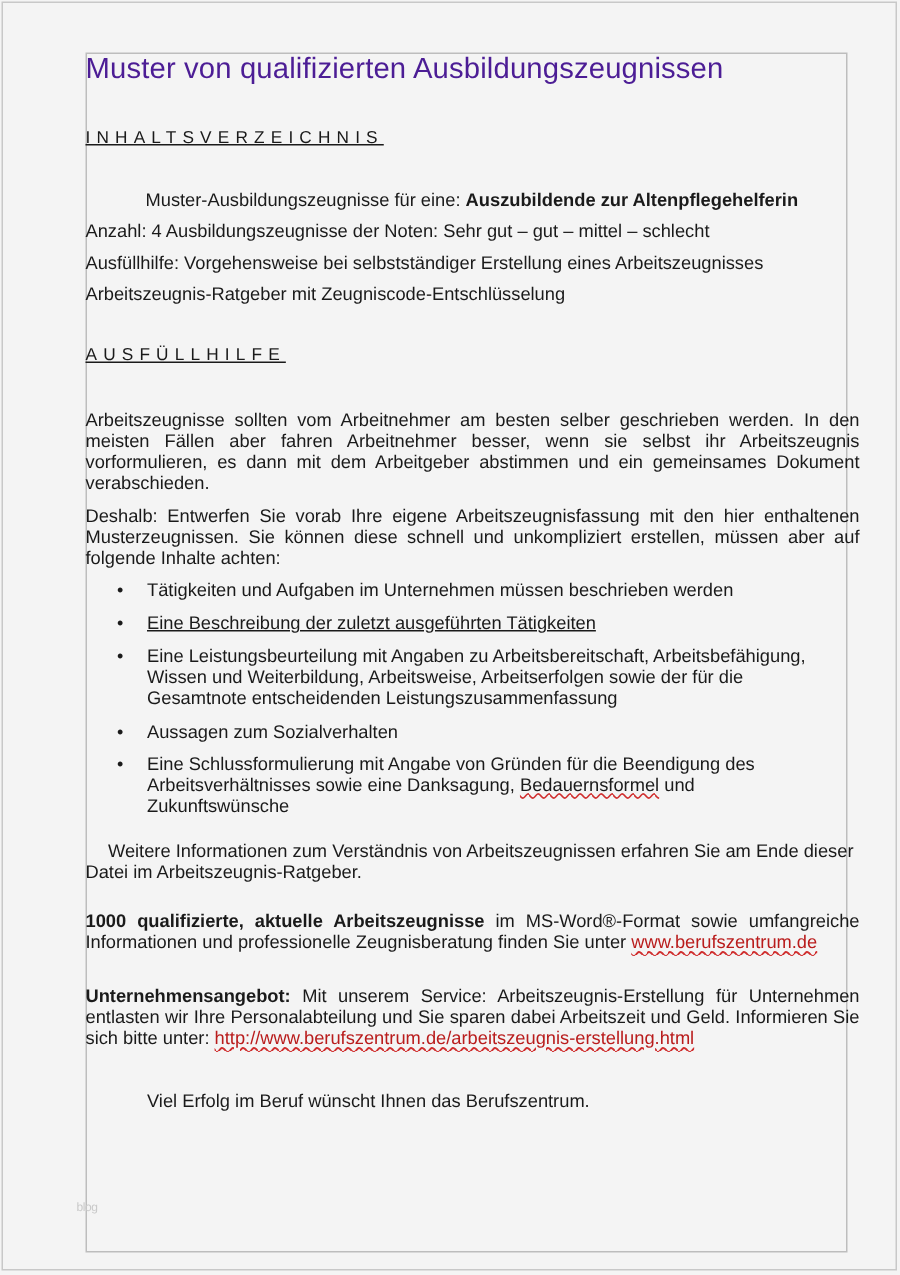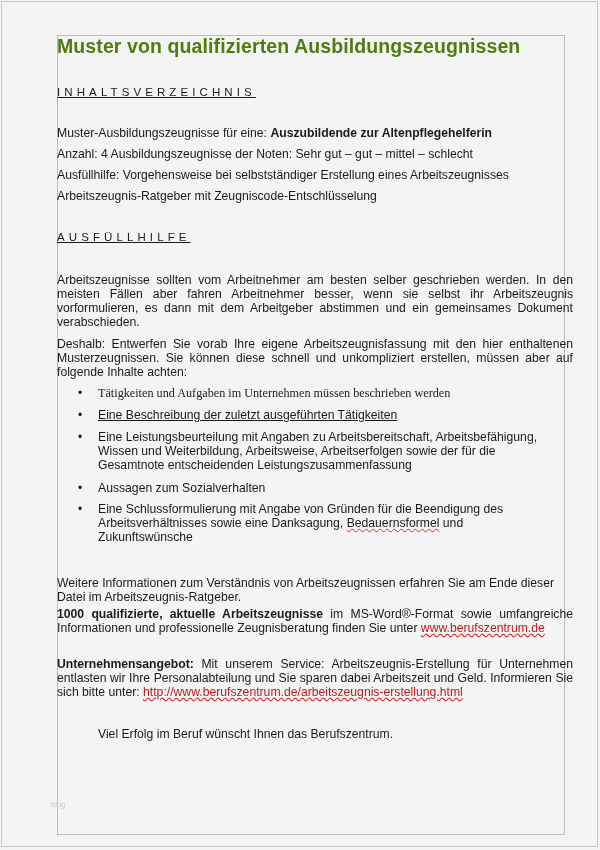--- a/index.html
+++ b/index.html
@@ -12,21 +12,21 @@
     .page {
       position: absolute; left: 1px; top: 1px; width: 597px; height: 846px;
       border: 1px solid #c8c8c8; box-sizing: border-box; background: #f4f4f4;
     }
     .frame {
       position: absolute; left: 57px; top: 35px; width: 508px; height: 800px;
       border: 1px solid #bdbdbd; box-sizing: border-box;
     }
     .title {
       position: absolute; left: 57px; top: 35px;
-      font-size: 19.5px; font-weight: bold; color: #4d7c0f; letter-spacing: 0.1px;
+      font-size: 19.5px; font-weight: normal; color: #4c1d95; letter-spacing: 0.1px;
       white-space: nowrap;
     }
     .spaced-heading {
       position: absolute; left: 57px;
       font-size: 11.5px; letter-spacing: 4.1px; text-decoration: underline;
       white-space: nowrap; color: #1a1a1a;
     }
     .line { position: absolute; left: 57px; white-space: nowrap; font-size: 12.2px; }
     .para {
       position: absolute; left: 57px; width: 516px;
@@ -52,50 +52,50 @@
 </head>
 <body>
 
 <div class="page"></div>
 <div class="frame"></div>
 
 <div class="title">Muster von qualifizierten Ausbildungszeugnissen</div>
 
 <div class="spaced-heading" style="top:86px;">INHALTSVERZEICHNIS</div>
 
-<div class="line" style="top:126px;">
+<div class="line" style="top:126px;padding-left:40px;">
   <span>Muster-Ausbildungszeugnisse für eine: </span><span class="bold">Auszubildende zur Altenpflegehelferin</span>
 </div>
 <div class="line" style="top:147px;">Anzahl: 4 Ausbildungszeugnisse der Noten: Sehr gut – gut – mittel – schlecht</div>
 <div class="line" style="top:168px;">Ausfüllhilfe: Vorgehensweise bei selbstständiger Erstellung eines Arbeitszeugnisses</div>
 <div class="line" style="top:189px;">Arbeitszeugnis-Ratgeber mit Zeugniscode-Entschlüsselung</div>
 
 <div class="spaced-heading" style="top:231px;">AUSFÜLLHILFE</div>
 
 <div class="para" style="top:273px;">Arbeitszeugnisse sollten vom Arbeitnehmer am besten selber geschrieben werden. In den meisten Fällen aber fahren Arbeitnehmer besser, wenn sie selbst ihr Arbeitszeugnis vorformulieren, es dann mit dem Arbeitgeber abstimmen und ein gemeinsames Dokument verabschieden.</div>
 <div class="para" style="top:337px;">Deshalb: Entwerfen Sie vorab Ihre eigene Arbeitszeugnisfassung mit den hier enthaltenen Musterzeugnissen. Sie können diese schnell und unkompliziert erstellen, müssen aber auf folgende Inhalte achten:</div>
 
 <span class="bullet" style="top:386px;">•</span>
-<div class="bullet-text" style="top:386px;font-family:Liberation Serif, serif;">Tätigkeiten und Aufgaben im Unternehmen müssen beschrieben werden</div>
+<div class="bullet-text" style="top:386px;">Tätigkeiten und Aufgaben im Unternehmen müssen beschrieben werden</div>
 
 <span class="bullet" style="top:408px;">•</span>
 <div class="bullet-text" style="top:408px;text-decoration:underline;">Eine Beschreibung der zuletzt ausgeführten Tätigkeiten</div>
 
 <span class="bullet" style="top:430px;">•</span>
 <div class="bullet-text" style="top:430px; width:450px;">Eine Leistungsbeurteilung mit Angaben zu Arbeitsbereitschaft, Arbeitsbefähigung, Wissen und Weiterbildung, Arbeitsweise, Arbeitserfolgen sowie der für die Gesamtnote entscheidenden Leistungszusammenfassung</div>
 
 <span class="bullet" style="top:481px;">•</span>
 <div class="bullet-text" style="top:481px;">Aussagen zum Sozialverhalten</div>
 
 <span class="bullet" style="top:502px;">•</span>
 <div class="bullet-text" style="top:502px; width:420px;">
   <span>Eine Schlussformulierung mit Angabe von Gründen für die Beendigung des Arbeitsverhältnisses sowie eine Danksagung, </span><span class="spell">Bedauernsformel</span><span> und Zukunftswünsche</span>
 </div>
 
-<div class="para last-left" style="top:576px; text-align:left; width:512px;">Weitere Informationen zum Verständnis von Arbeitszeugnissen erfahren Sie am Ende dieser Datei im Arbeitszeugnis-Ratgeber.</div>
+<div class="para last-left" style="top:560px; text-align:right; width:512px;">Weitere Informationen zum Verständnis von Arbeitszeugnissen erfahren Sie am Ende dieser Datei im Arbeitszeugnis-Ratgeber.</div>
 
 <div class="para" style="top:607px;">
   <span class="bold">1000 qualifizierte, aktuelle Arbeitszeugnisse</span><span> im MS-Word®-Format sowie umfangreiche Informationen und professionelle Zeugnisberatung finden Sie unter </span><a class="link spell">www.berufszentrum.de</a>
 </div>
 
 <div class="para" style="top:657px;">
   <span class="bold">Unternehmensangebot:</span><span> Mit unserem Service: Arbeitszeugnis-Erstellung für Unternehmen entlasten wir Ihre Personalabteilung und Sie sparen dabei Arbeitszeit und Geld. Informieren Sie sich bitte unter: </span><a class="link spell">http://www.berufszentrum.de/arbeitszeugnis-erstellung.html</a>
 </div>
 
 <div class="line" style="top:727px;padding-left:41px;">Viel Erfolg im Beruf wünscht Ihnen das Berufszentrum.</div>

